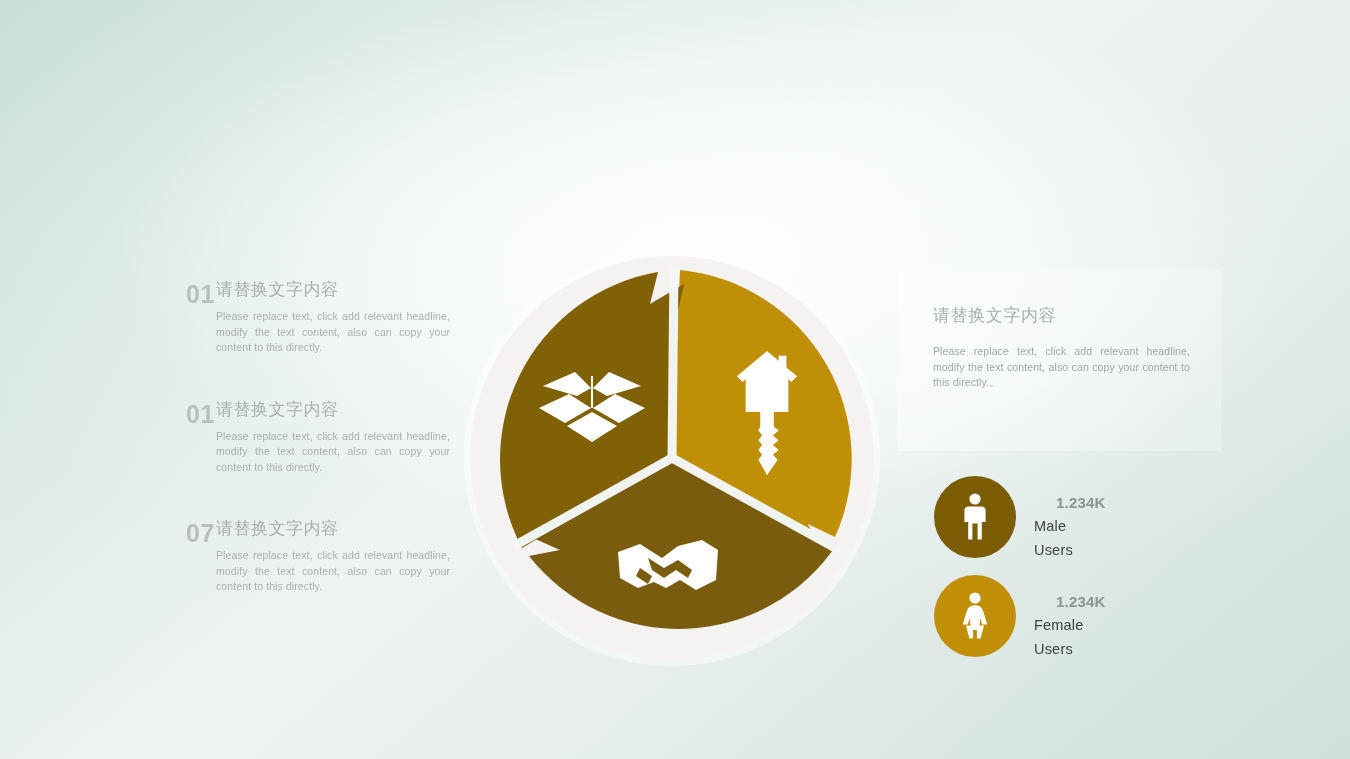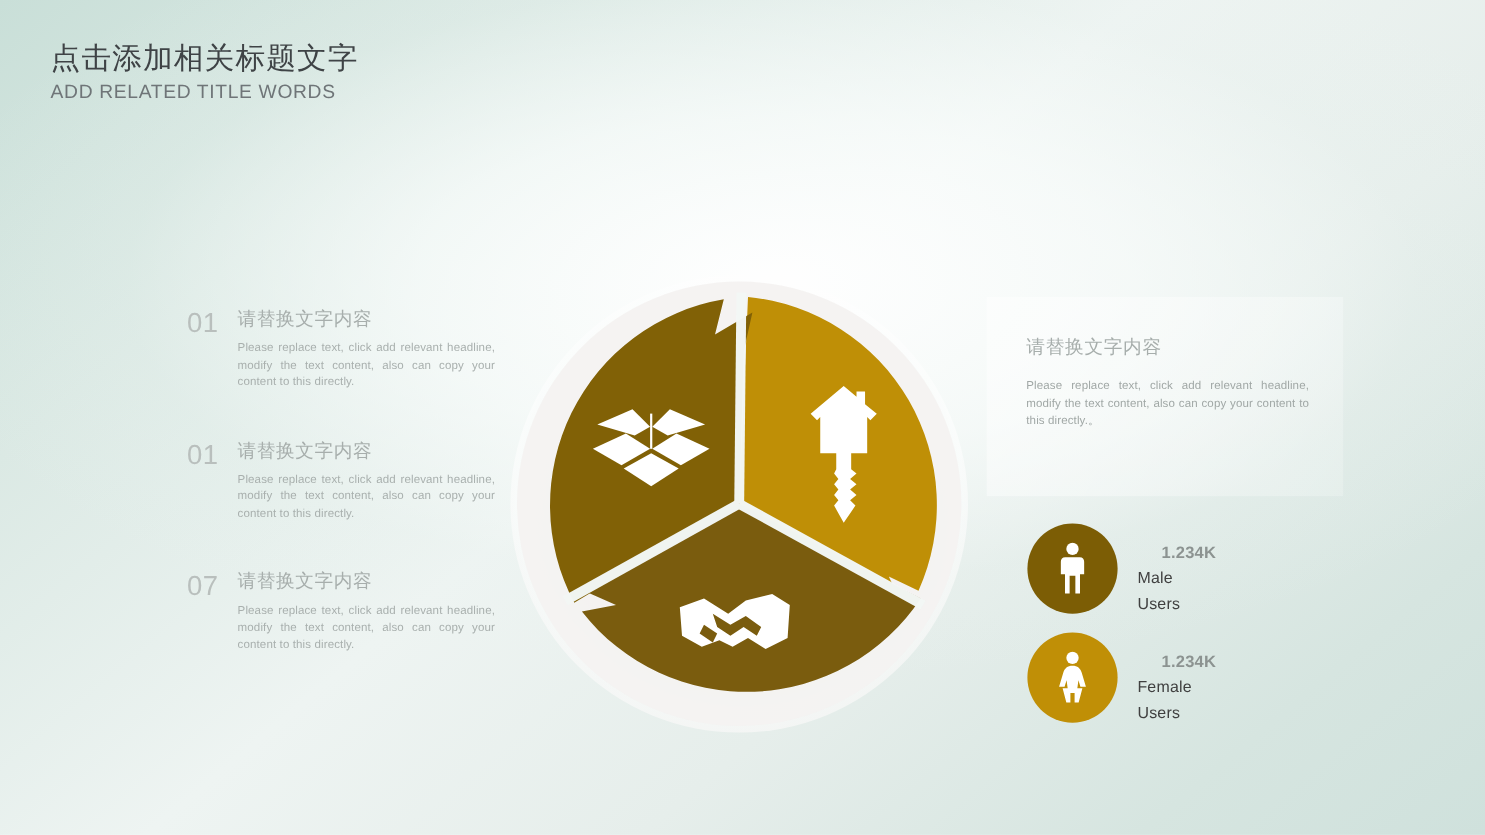--- a/index.html
+++ b/index.html
@@ -54,26 +54,26 @@
     top: 278px;
     width: 300px;
   }
   .list-item {
     position: relative;
     margin-bottom: 42px;
     padding-left: 46px;
   }
   .list-item .num {
     position: absolute;
-    left: 0;
+    left: 16px;
     top: 2px;
     font-size: 25px;
     color: #b9bfbd;
     letter-spacing: 0.5px;
-    font-weight: 400;
+    font-weight: 700;
     line-height: 28px;
   }
   .list-item .item-title {
     font-size: 17px;
     color: #a7aeac;
     line-height: 24px;
     letter-spacing: 0.5px;
     margin-bottom: 7px;
   }
   .list-item .item-body {
@@ -190,24 +190,20 @@
     color: #404040;
     line-height: 24px;
     letter-spacing: 0.2px;
   }
 </style>
 </head>
 <body>
 
 <div id="slide">
 
-  <div class="header">
-    <div class="title-cn">点击添加相关标题文字</div>
-    <div class="title-en">ADD RELATED TITLE  WORDS</div>
-  </div>
 
   <div class="left-list">
 
     <div class="list-item">
       <div class="num">01</div>
       <div class="item-title">请替换文字内容</div>
       <div class="item-body">Please replace text, click add relevant headline, modify the text content, also can copy your content to this directly.</div>
     </div>
 
     <div class="list-item">

